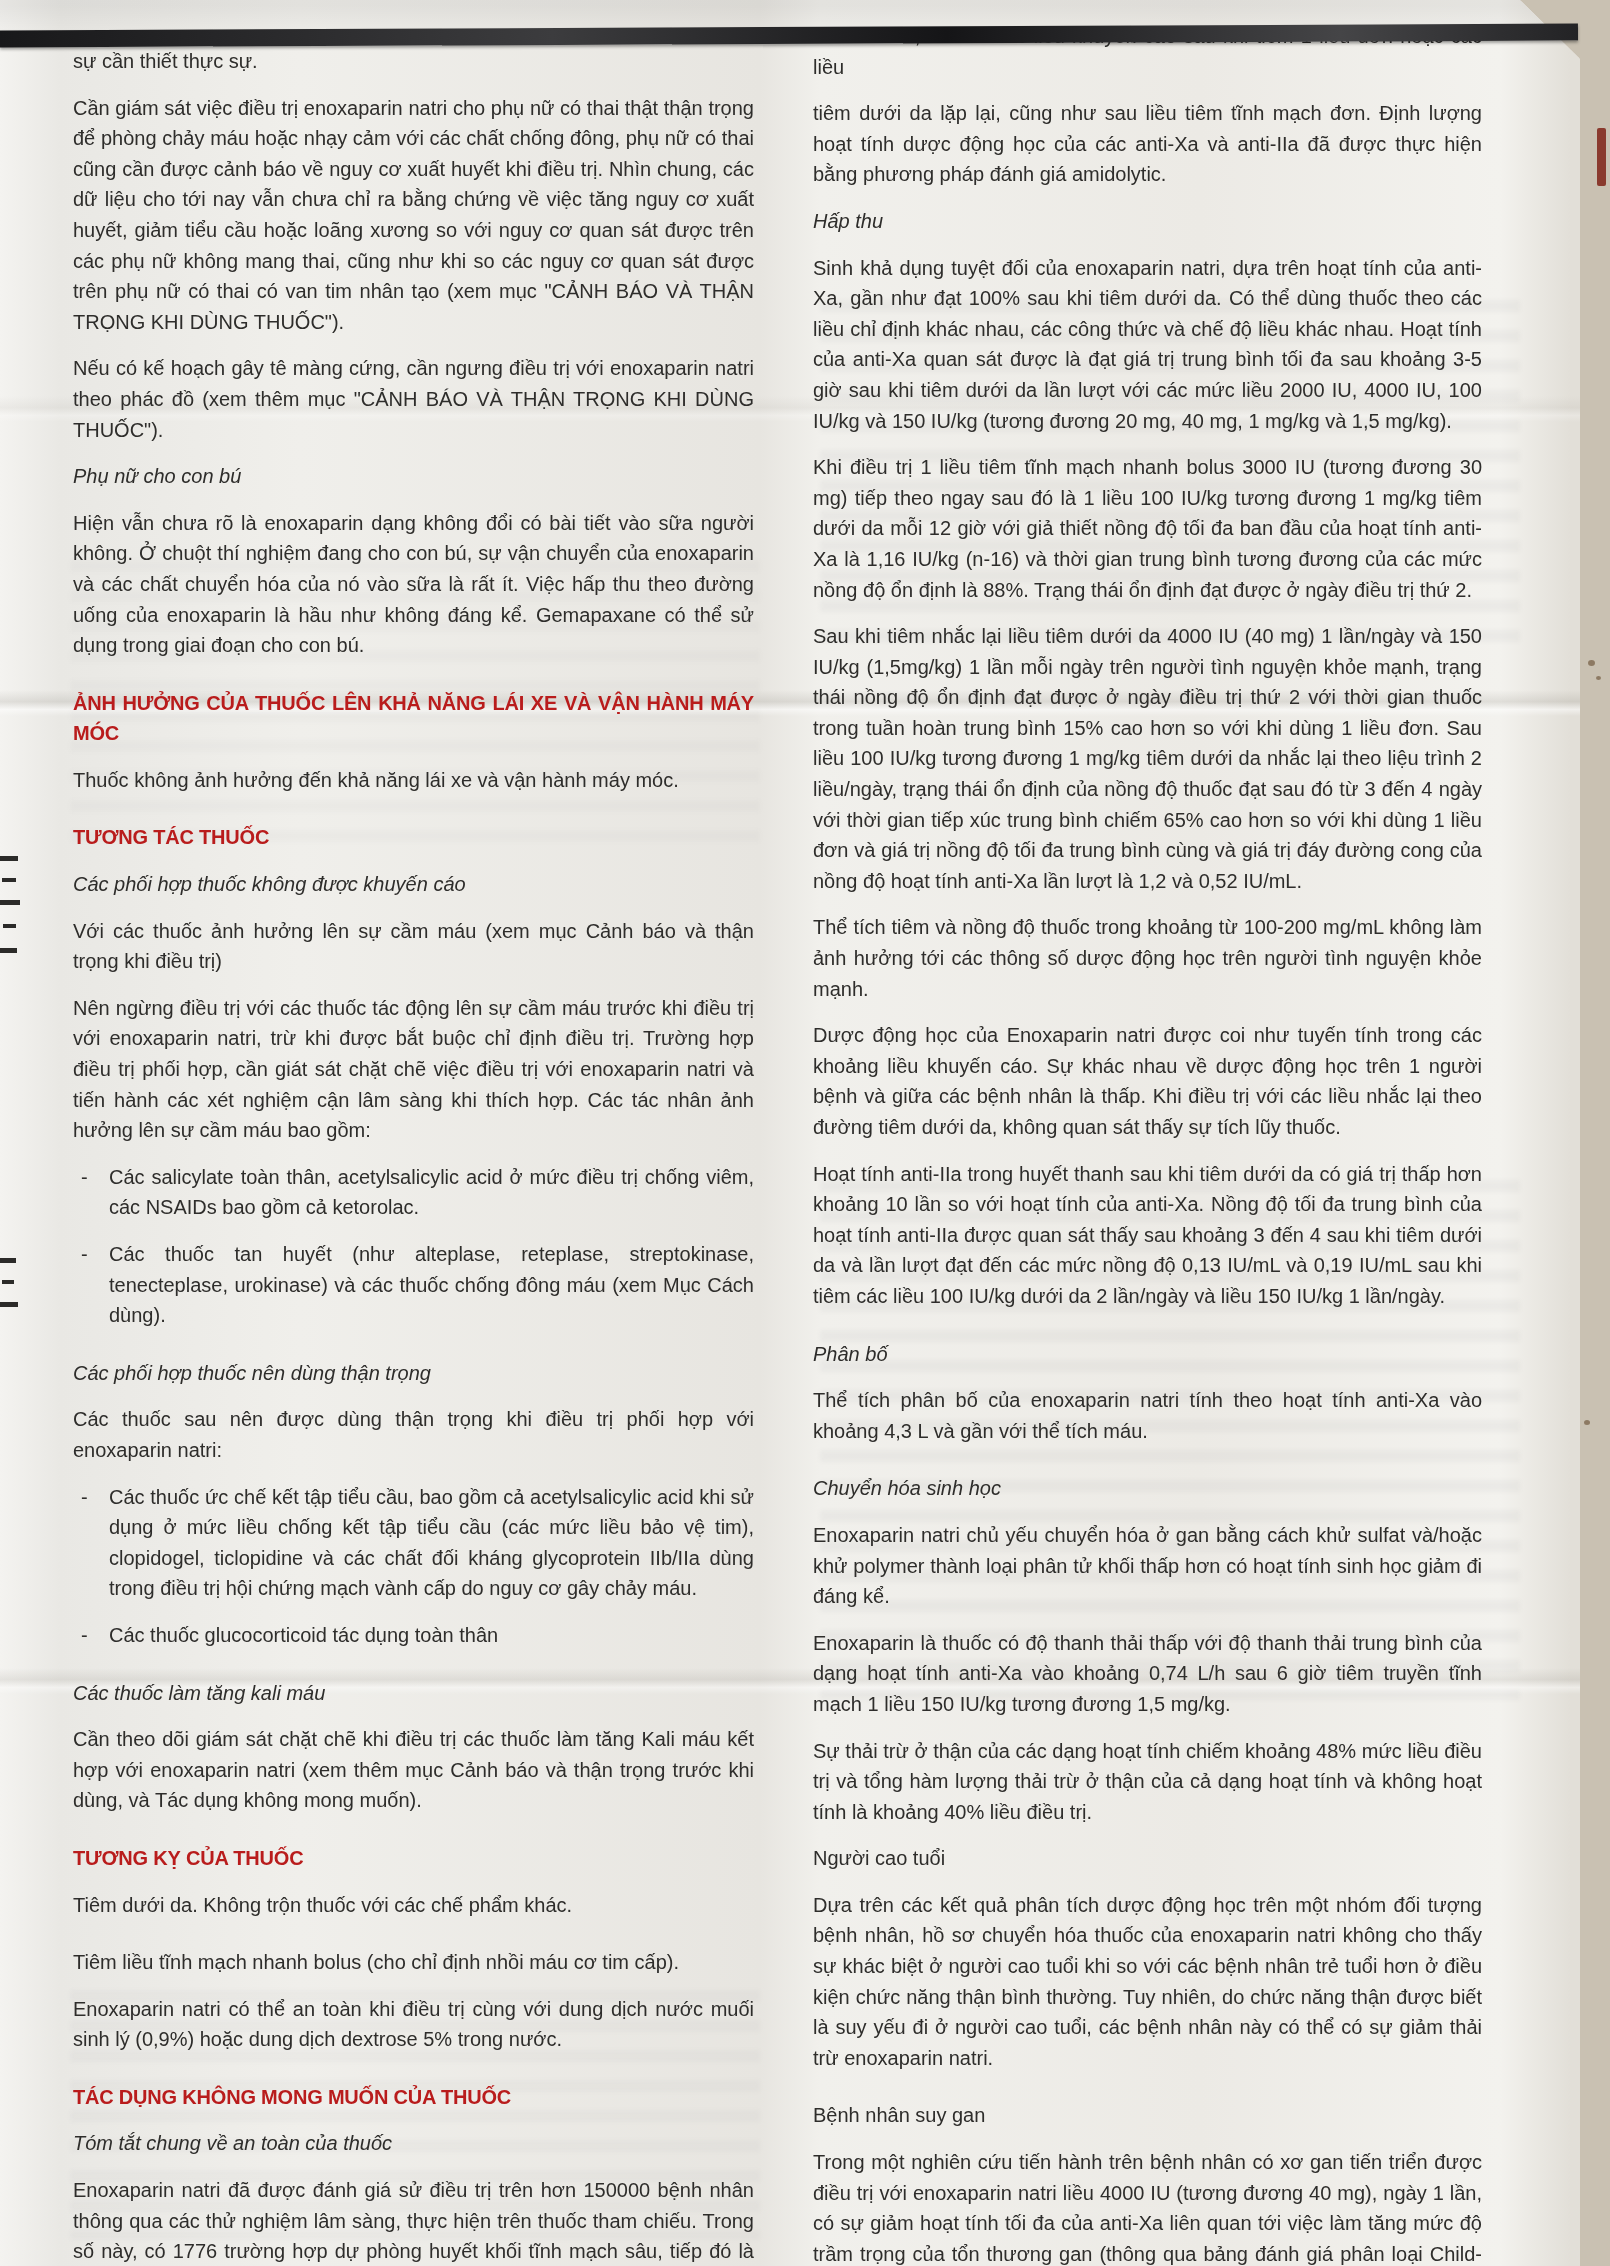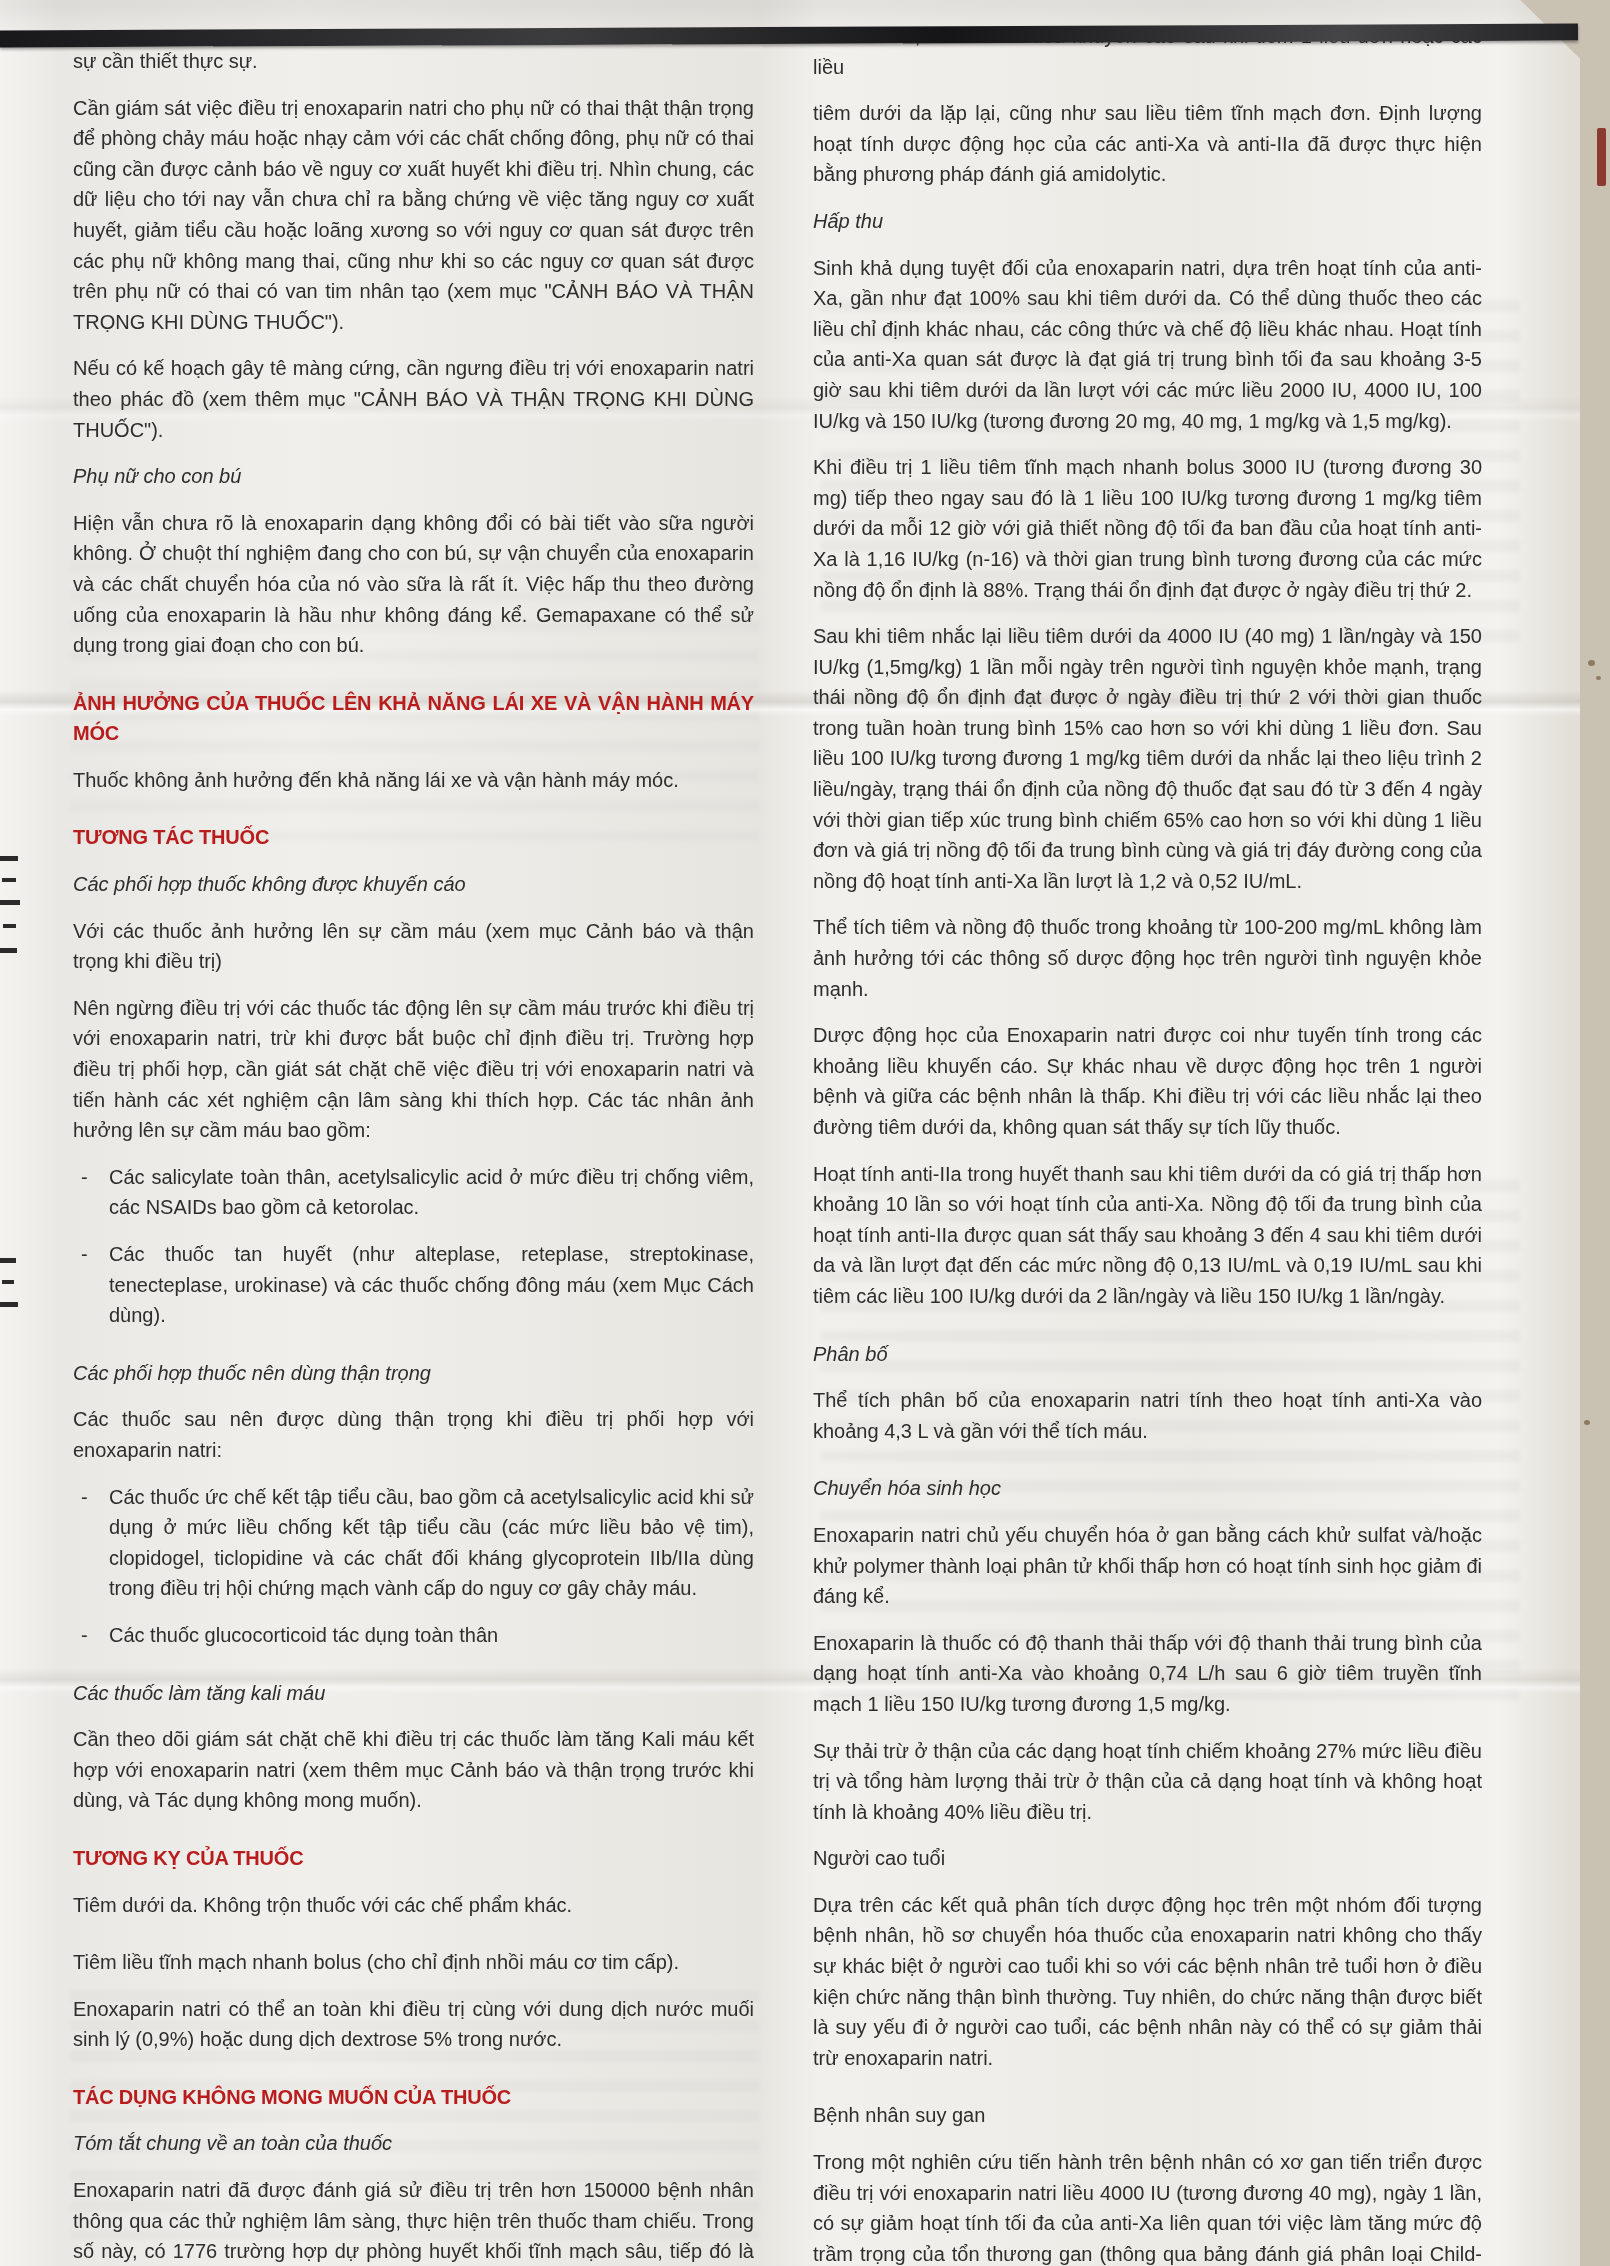--- a/index.html
+++ b/index.html
@@ -115,18 +115,18 @@
     <p class="blk body">Khi điều trị 1 liều tiêm tĩnh mạch nhanh bolus 3000 IU (tương đương 30 mg) tiếp theo ngay sau đó là 1 liều 100 IU/kg tương đương 1 mg/kg tiêm dưới da mỗi 12 giờ với giả thiết nồng độ tối đa ban đầu của hoạt tính anti-Xa là 1,16 IU/kg (n-16) và thời gian trung bình tương đương của các mức nồng độ ổn định là 88%. Trạng thái ổn định đạt được ở ngày điều trị thứ 2.</p>
     <p class="blk body">Sau khi tiêm nhắc lại liều tiêm dưới da 4000 IU (40 mg) 1 lần/ngày và 150 IU/kg (1,5mg/kg) 1 lần mỗi ngày trên người tình nguyện khỏe mạnh, trạng thái nồng độ ổn định đạt được ở ngày điều trị thứ 2 với thời gian thuốc trong tuần hoàn trung bình 15% cao hơn so với khi dùng 1 liều đơn. Sau liều 100 IU/kg tương đương 1 mg/kg tiêm dưới da nhắc lại theo liệu trình 2 liều/ngày, trạng thái ổn định của nồng độ thuốc đạt sau đó từ 3 đến 4 ngày với thời gian tiếp xúc trung bình chiếm 65% cao hơn so với khi dùng 1 liều đơn và giá trị nồng độ tối đa trung bình cùng và giá trị đáy đường cong của nồng độ hoạt tính anti-Xa lần lượt là 1,2 và 0,52 IU/mL.</p>
     <p class="blk body">Thể tích tiêm và nồng độ thuốc trong khoảng từ 100-200 mg/mL không làm ảnh hưởng tới các thông số dược động học trên người tình nguyện khỏe mạnh.</p>
     <p class="blk body">Dược động học của Enoxaparin natri được coi như tuyến tính trong các khoảng liều khuyến cáo. Sự khác nhau về dược động học trên 1 người bệnh và giữa các bệnh nhân là thấp. Khi điều trị với các liều nhắc lại theo đường tiêm dưới da, không quan sát thấy sự tích lũy thuốc.</p>
     <p class="blk body">Hoạt tính anti-IIa trong huyết thanh sau khi tiêm dưới da có giá trị thấp hơn khoảng 10 lần so với hoạt tính của anti-Xa. Nồng độ tối đa trung bình của hoạt tính anti-IIa được quan sát thấy sau khoảng 3 đến 4 sau khi tiêm dưới da và lần lượt đạt đến các mức nồng độ 0,13 IU/mL và 0,19 IU/mL sau khi tiêm các liều 100 IU/kg dưới da 2 lần/ngày và liều 150 IU/kg 1 lần/ngày.</p>
     <p class="blk italic-heading gap">Phân bố</p>
     <p class="blk body">Thể tích phân bố của enoxaparin natri tính theo hoạt tính anti-Xa vào khoảng 4,3 L và gần với thể tích máu.</p>
     <p class="blk italic-heading gap">Chuyển hóa sinh học</p>
     <p class="blk body">Enoxaparin natri chủ yếu chuyển hóa ở gan bằng cách khử sulfat và/hoặc khử polymer thành loại phân tử khối thấp hơn có hoạt tính sinh học giảm đi đáng kể.</p>
     <p class="blk body">Enoxaparin là thuốc có độ thanh thải thấp với độ thanh thải trung bình của dạng hoạt tính anti-Xa vào khoảng 0,74 L/h sau 6 giờ tiêm truyền tĩnh mạch 1 liều 150 IU/kg tương đương 1,5 mg/kg.</p>
-    <p class="blk body">Sự thải trừ ở thận của các dạng hoạt tính chiếm khoảng 27% mức liều điều trị và tổng hàm lượng thải trừ ở thận của cả dạng hoạt tính và không hoạt tính là khoảng 40% liều điều trị.</p>
+    <p class="blk body">Sự thải trừ ở thận của các dạng hoạt tính chiếm khoảng 48% mức liều điều trị và tổng hàm lượng thải trừ ở thận của cả dạng hoạt tính và không hoạt tính là khoảng 40% liều điều trị.</p>
     <p class="blk plain-heading">Người cao tuổi</p>
     <p class="blk body">Dựa trên các kết quả phân tích dược động học trên một nhóm đối tượng bệnh nhân, hồ sơ chuyển hóa thuốc của enoxaparin natri không cho thấy sự khác biệt ở người cao tuổi khi so với các bệnh nhân trẻ tuổi hơn ở điều kiện chức năng thận bình thường. Tuy nhiên, do chức năng thận được biết là suy yếu đi ở người cao tuổi, các bệnh nhân này có thể có sự giảm thải trừ enoxaparin natri.</p>
     <p class="blk plain-heading gap">Bệnh nhân suy gan</p>
     <p class="blk body">Trong một nghiên cứu tiến hành trên bệnh nhân có xơ gan tiến triển được điều trị với enoxaparin natri liều 4000 IU (tương đương 40 mg), ngày 1 lần, có sự giảm hoạt tính tối đa của anti-Xa liên quan tới việc làm tăng mức độ trầm trọng của tổn thương gan (thông qua bảng đánh giá phân loại Child-Pugh). Sự giảm chức năng gan này chủ yếu được thể hiện ở việc làm giảm hàm lượng ATIII thứ phát do giảm tổng hợp ATIII trên các bệnh nhân suy gan.</p>
   </div>
 
 </body></html>

